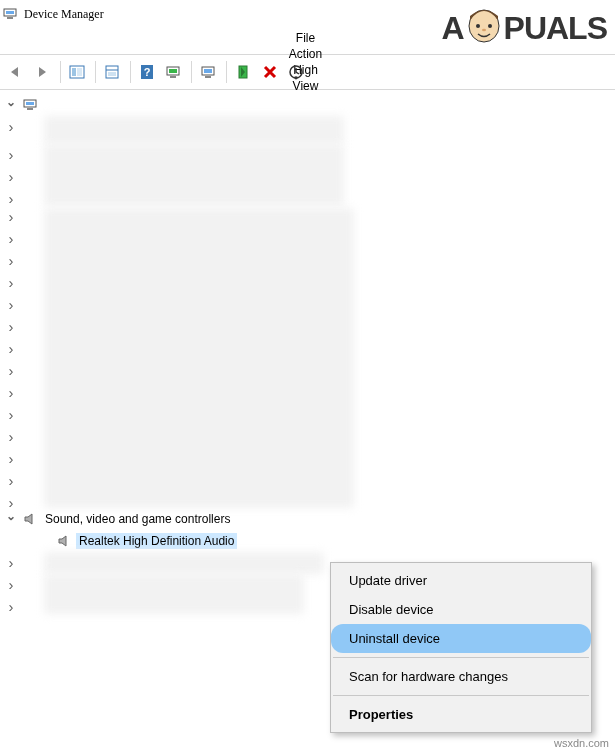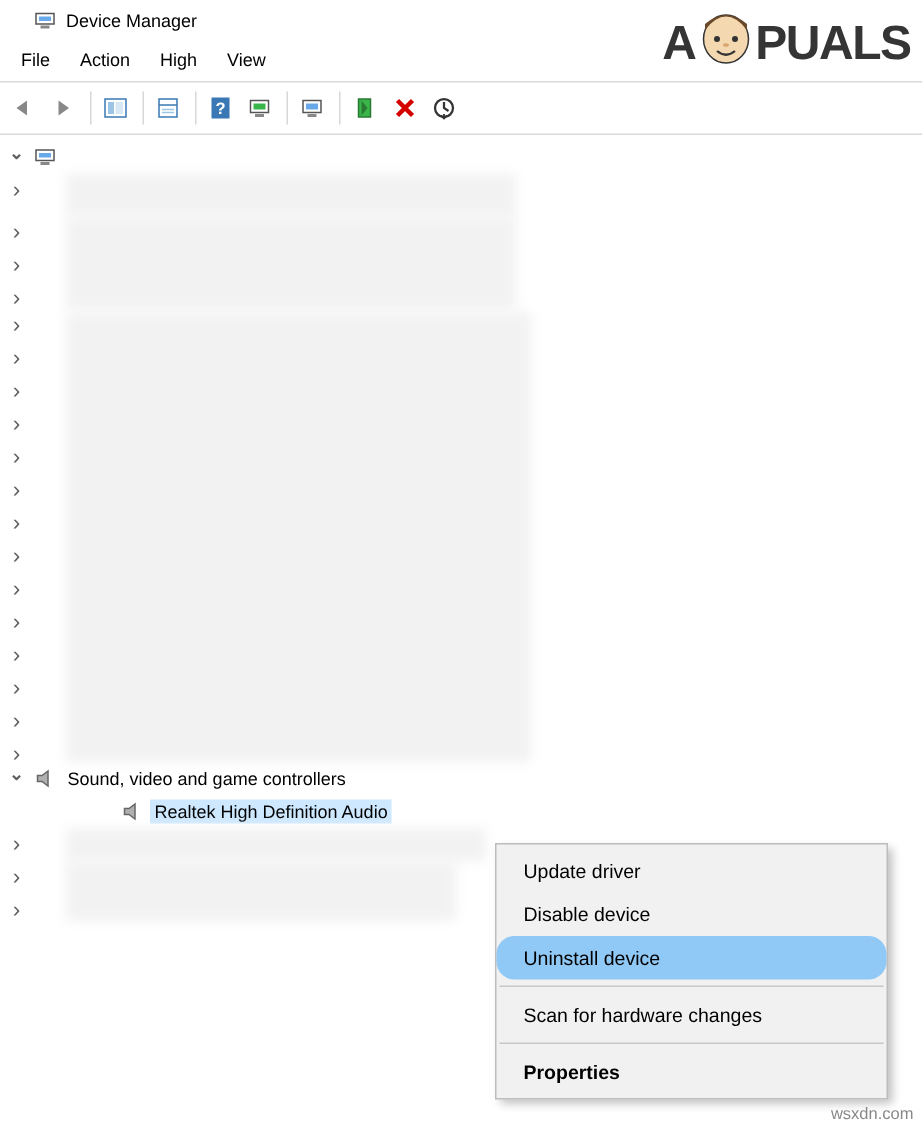--- a/index.html
+++ b/index.html
@@ -11,39 +11,41 @@
     font-size: 12px;
     background: #fff;
     color: #000;
     overflow: hidden;
     position: relative;
   }
   .title-bar {
     display: flex;
     align-items: center;
     height: 28px;
-    padding-left: 22px;
+    padding-left: 2px;
     background: #fff;
+    font-family: Liberation Serif, serif;
   }
   .title-bar .icon {
     width: 16px;
     height: 16px;
     display: inline-flex;
     align-items: center;
     justify-content: center;
     margin-right: 6px;
   }
   .title-text {
     font-size: 12px;
   }
   .menu-bar {
     display: flex;
     align-items: center;
     height: 20px;
     padding: 2px 6px 4px 6px;
+    flex-direction: column;
   }
   .menu-item {
     padding: 1px 8px;
     margin-right: 4px;
     font-size: 12px;
     cursor: default;
   }
   .toolbar {
     display: flex;
     align-items: center;
@@ -94,21 +96,21 @@
     height: 16px;
     margin: 0 4px;
     display: inline-flex;
     align-items: center;
     justify-content: center;
   }
   .node-label {
     padding: 1px 3px;
   }
   .indent-1 { }
-  .indent-2 { padding-left: 76px; text-align: right; }
+  .indent-2 { padding-left: 52px; text-align: right; }
   .blur-block {
     margin-left: 44px;
     background: #f2f2f2;
     filter: blur(4px);
     border-radius: 2px;
   }
   .selected .node-label {
     background: #cde8ff;
   }
   

